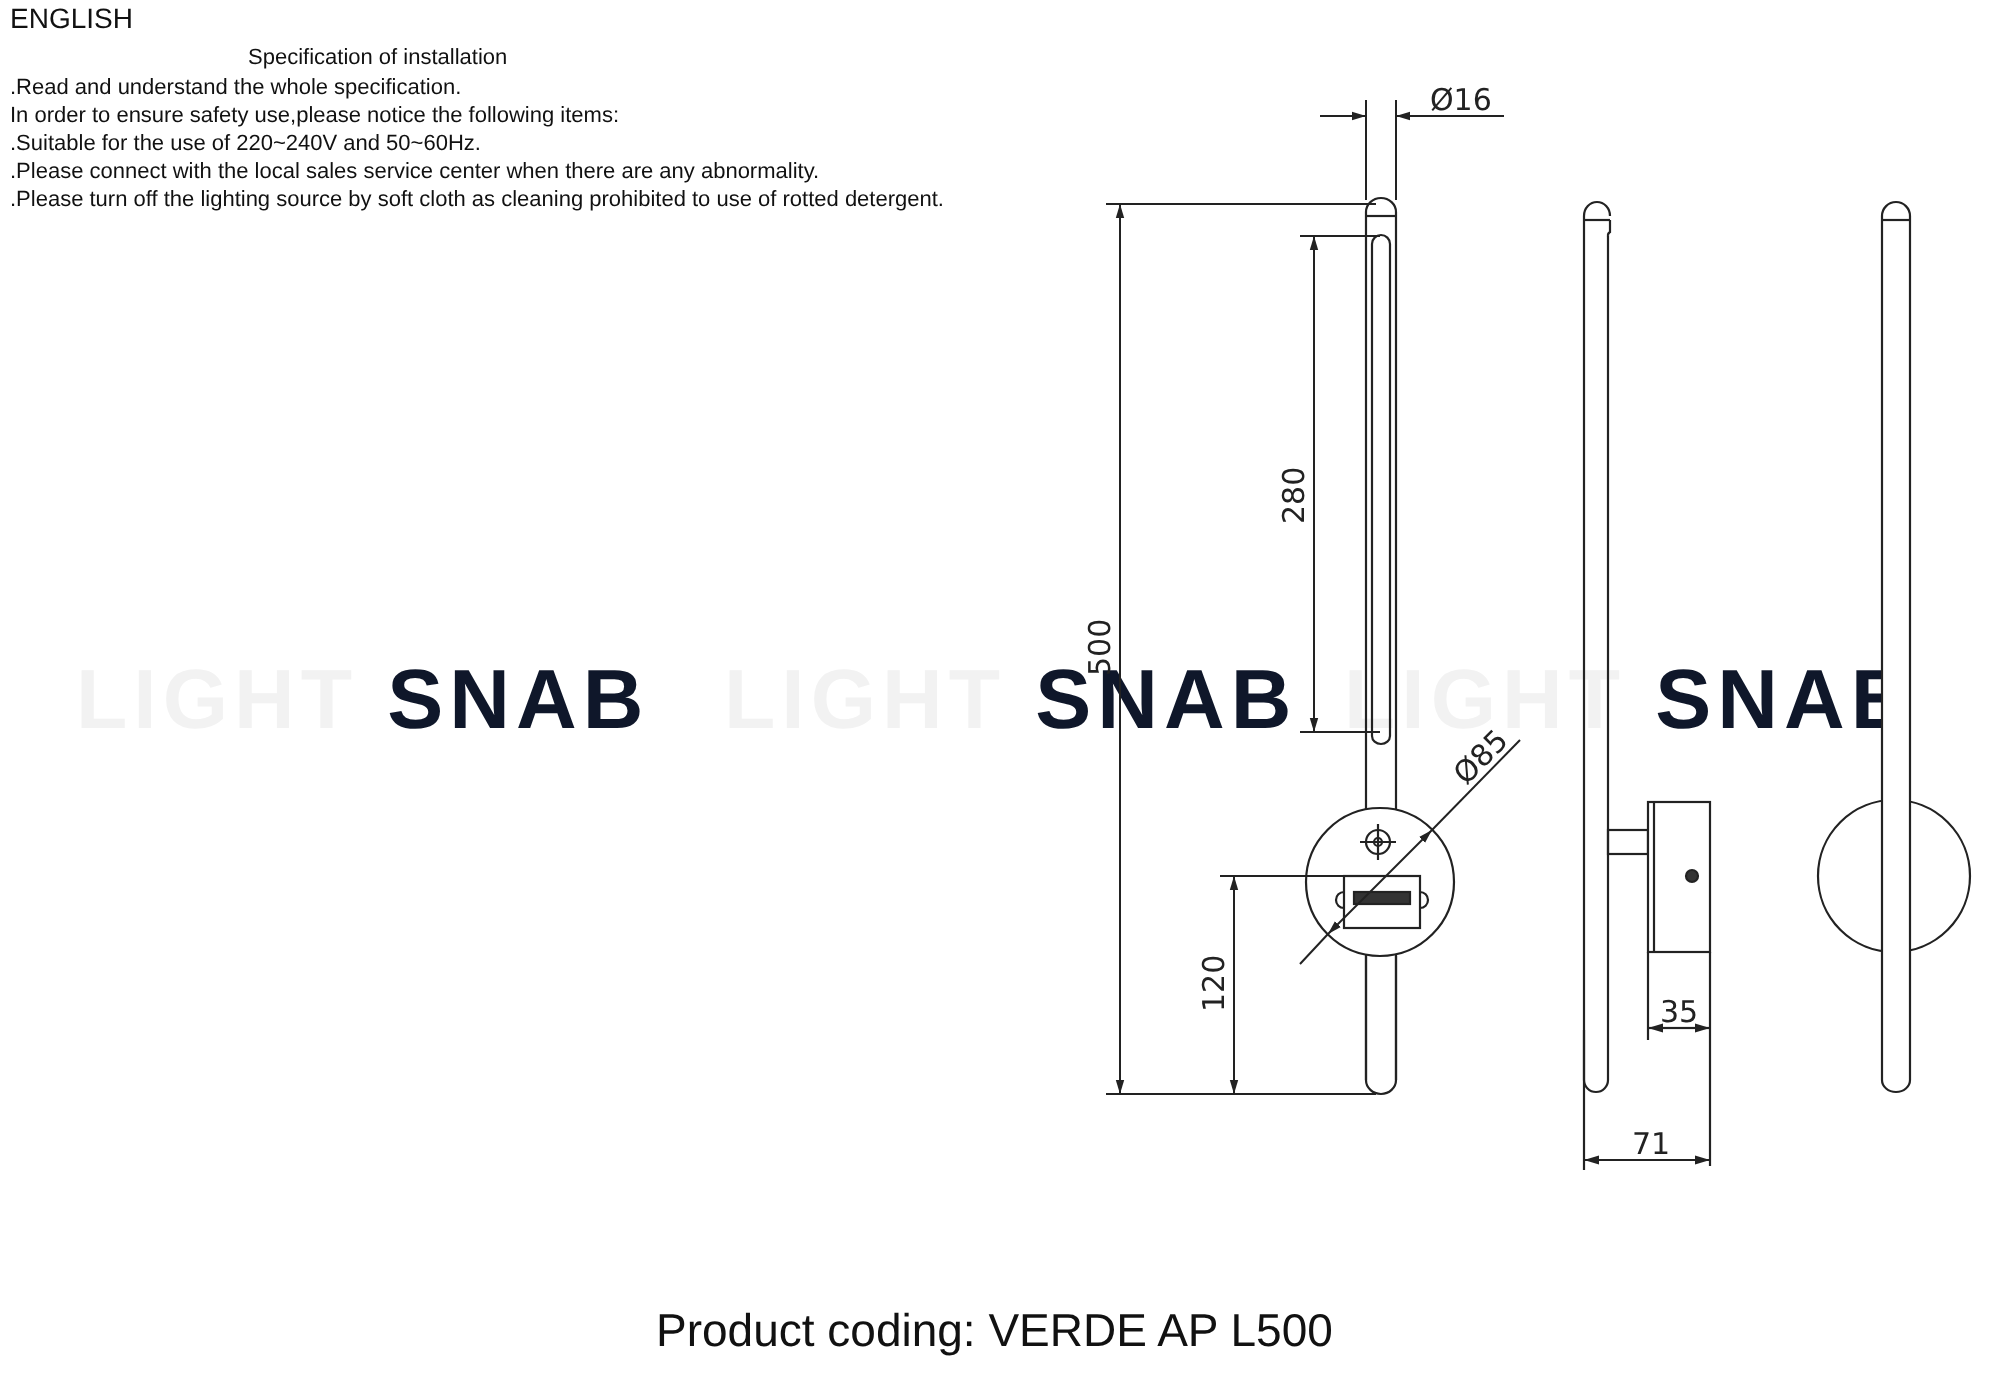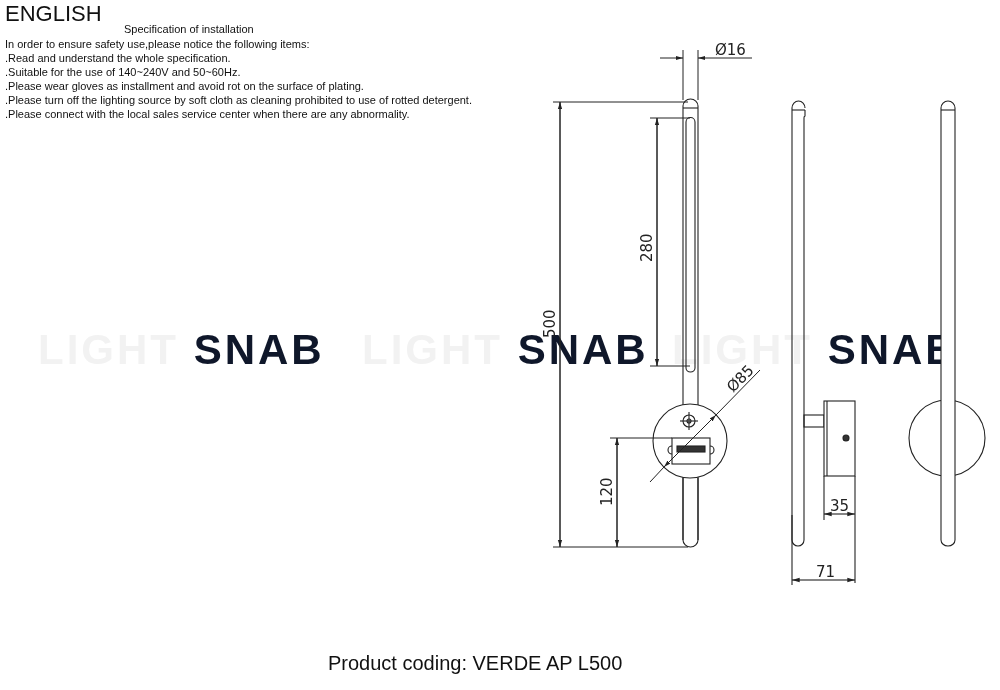--- a/index.html
+++ b/index.html
@@ -1,40 +1,39 @@
 <!DOCTYPE html>
 <html><head>
 <meta charset="utf-8">
 <style>
   html, body { margin: 0; padding: 0; background: #ffffff; }
   body { width: 1000px; height: 690px; position: relative; overflow: hidden;
          font-family: "Liberation Sans", sans-serif; color: #111; }
-  .title { position: absolute; left: 5px; top: 1px; font-size: 22px; }
+  .title { position: absolute; left: 5px; top: 1px; font-size: 14px; }
   .subtitle { position: absolute; left: 124px; top: 23px; font-size: 11px; text-align: right; }
   .notes { position: absolute; left: 5px; top: 37px; font-size: 11px; line-height: 14px; margin: 0; padding: 0; list-style: none; }
   .notes li { white-space: nowrap; }
-  .footer { position: absolute; left: 328px; top: 652px; font-size: 20px; }
+  .footer { position: absolute; left: 328px; top: 652px; font-size: 23px; }
   .watermark { position: absolute; top: 326px; font-size: 42px; font-weight: bold; letter-spacing: 3px;
                color: #f2f2f2; white-space: nowrap; }
   .watermark .snab { color: #0f172a; }
   svg.drawing { position: absolute; left: 0; top: 0; }
   svg text { font-family: "DejaVu Sans", sans-serif; fill: #222; }
 </style>
 </head>
 <body>
 
 <div class="title">ENGLISH</div>
 <div class="subtitle">Specification of installation</div>
 <ul class="notes">
+  <li>.Read and understand the whole specification.</li>
   <li>In order to ensure safety use,please notice the following items:</li>
-  <li>.Read and understand the whole specification.</li>
-  <li>.Suitable for the use of 140~240V and 50~60Hz.</li>
-  <li>.Please wear gloves as installment and avoid rot on the surface of plating.</li>
+  <li>.Suitable for the use of 220~240V and 50~60Hz.</li>
+  <li>.Please connect with the local sales service center when there are any abnormality.</li>
   <li>.Please turn off the lighting source by soft cloth as cleaning prohibited to use of rotted detergent.</li>
-  <li>.Please connect with the local sales service center when there are any abnormality.</li>
 </ul>
 
 <div class="watermark" style="left:38px">
   <span>LIGHT</span>
   <span class="snab">SNAB</span>
 </div>
 <div class="watermark" style="left:362px">
   <span>LIGHT</span>
   <span class="snab">SNAB</span>
 </div>

